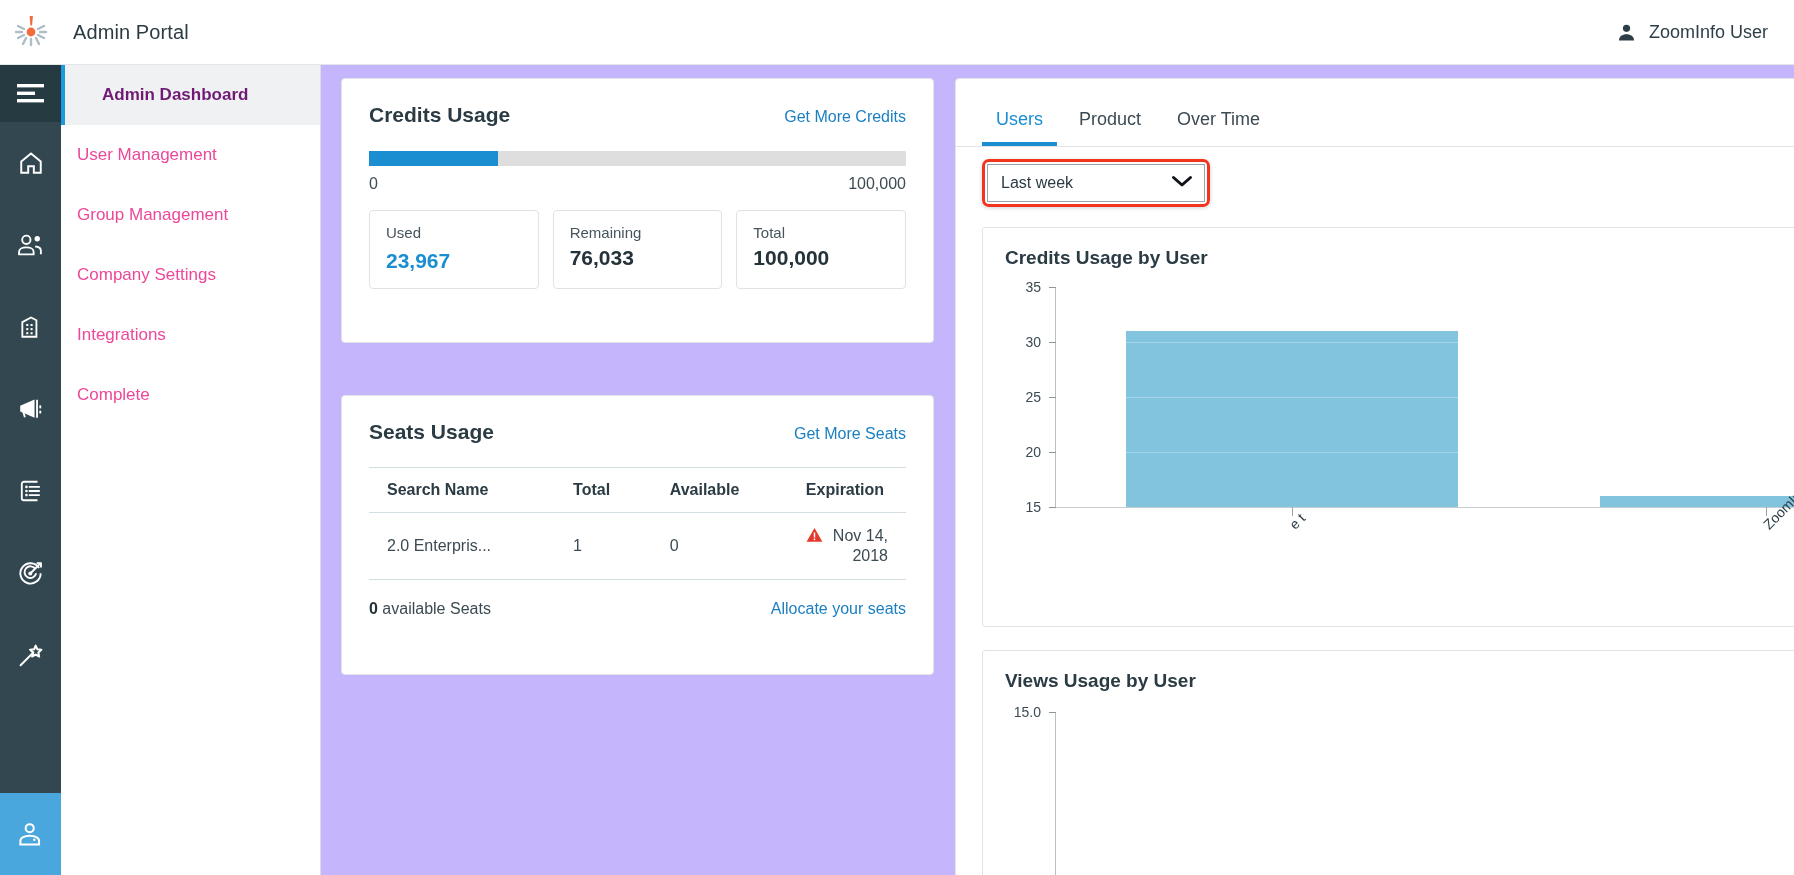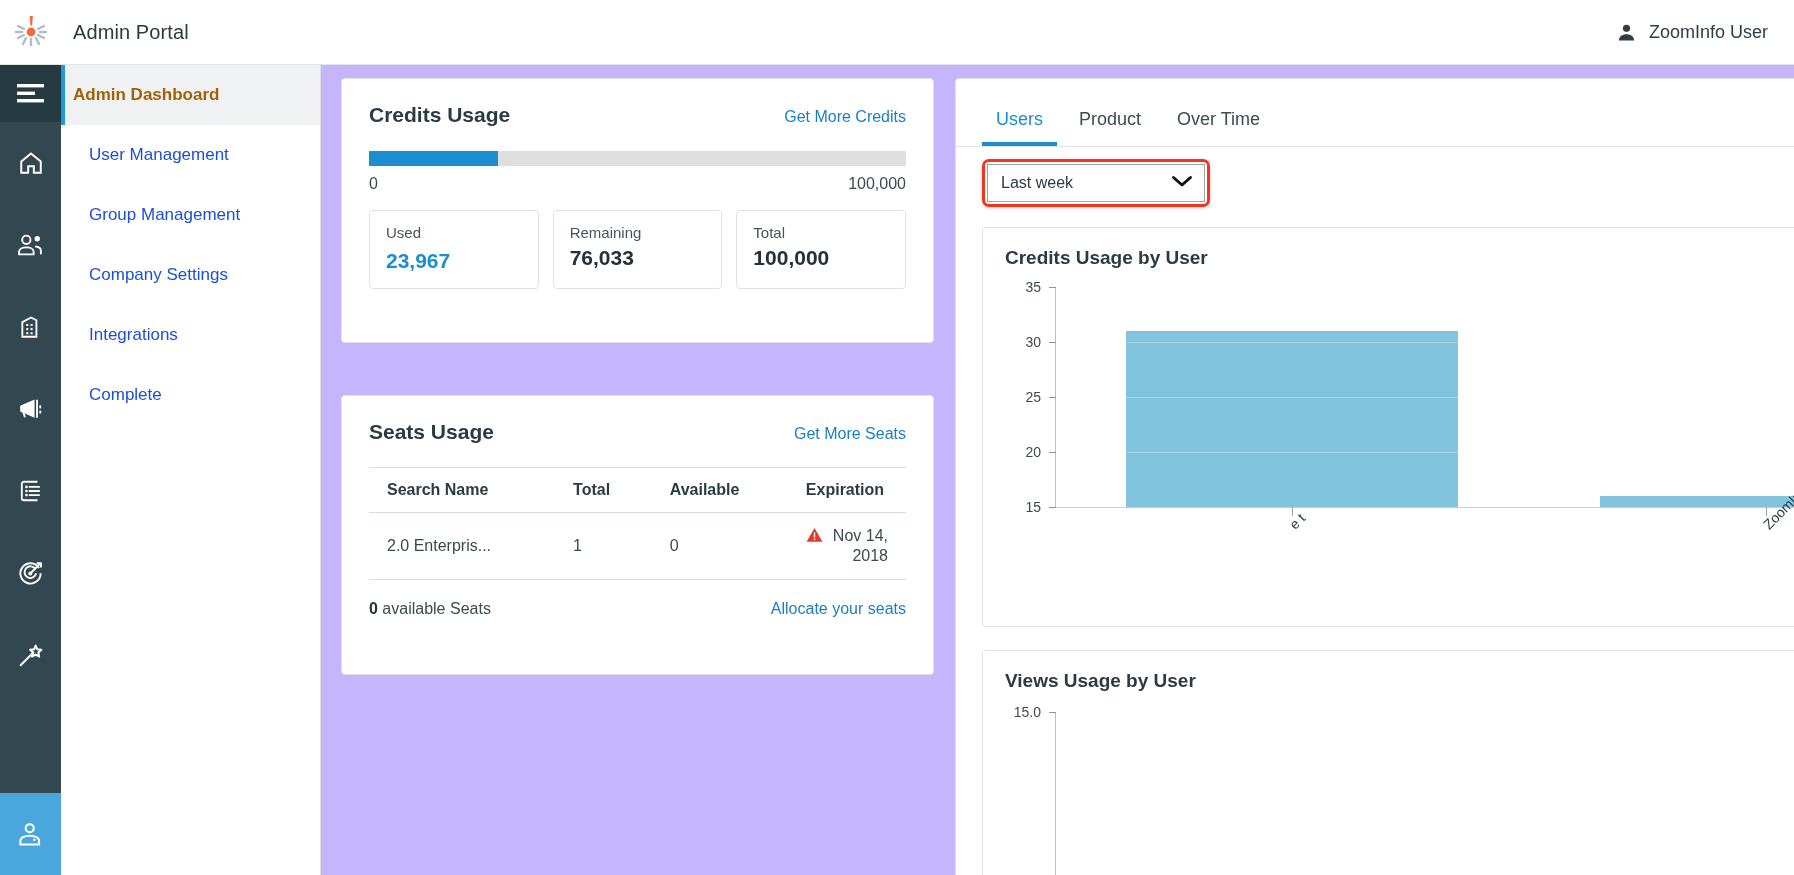--- a/index.html
+++ b/index.html
@@ -43,25 +43,25 @@
   .rail-item.active { background: #4aa7dd; }
   .rail-bottom { position: absolute; bottom: 0; left: 0; width: 61px; }
 
   
   .subnav {
     position: absolute; top: 65px; left: 61px; width: 260px; height: 810px;
     background: #ffffff; border-right: 1px solid #dcdfe2;
   }
   .subnav-item {
     height: 60px; display: flex; align-items: center;
-    padding-left: 28px; font-size: 17px; color: #1d4ed8;
+    padding-left: 16px; font-size: 17px; color: #ec4899;
   }
   .subnav-item.active {
-    background: #f0f1f3; border-left: 4px solid #1a9bde; padding-left: 8px;
-    font-weight: 600; color: #a16207;
+    background: #f0f1f3; border-left: 4px solid #1a9bde; padding-left: 37px;
+    font-weight: 600; color: #701a75;
   }
 
   
   .canvas {
     position: absolute; top: 65px; left: 321px; right: 0; bottom: 0;
     background: #c4b5fd;
   }
   .card {
     background: #fff; border: 1px solid #e1e4e6; border-radius: 4px;
   }

